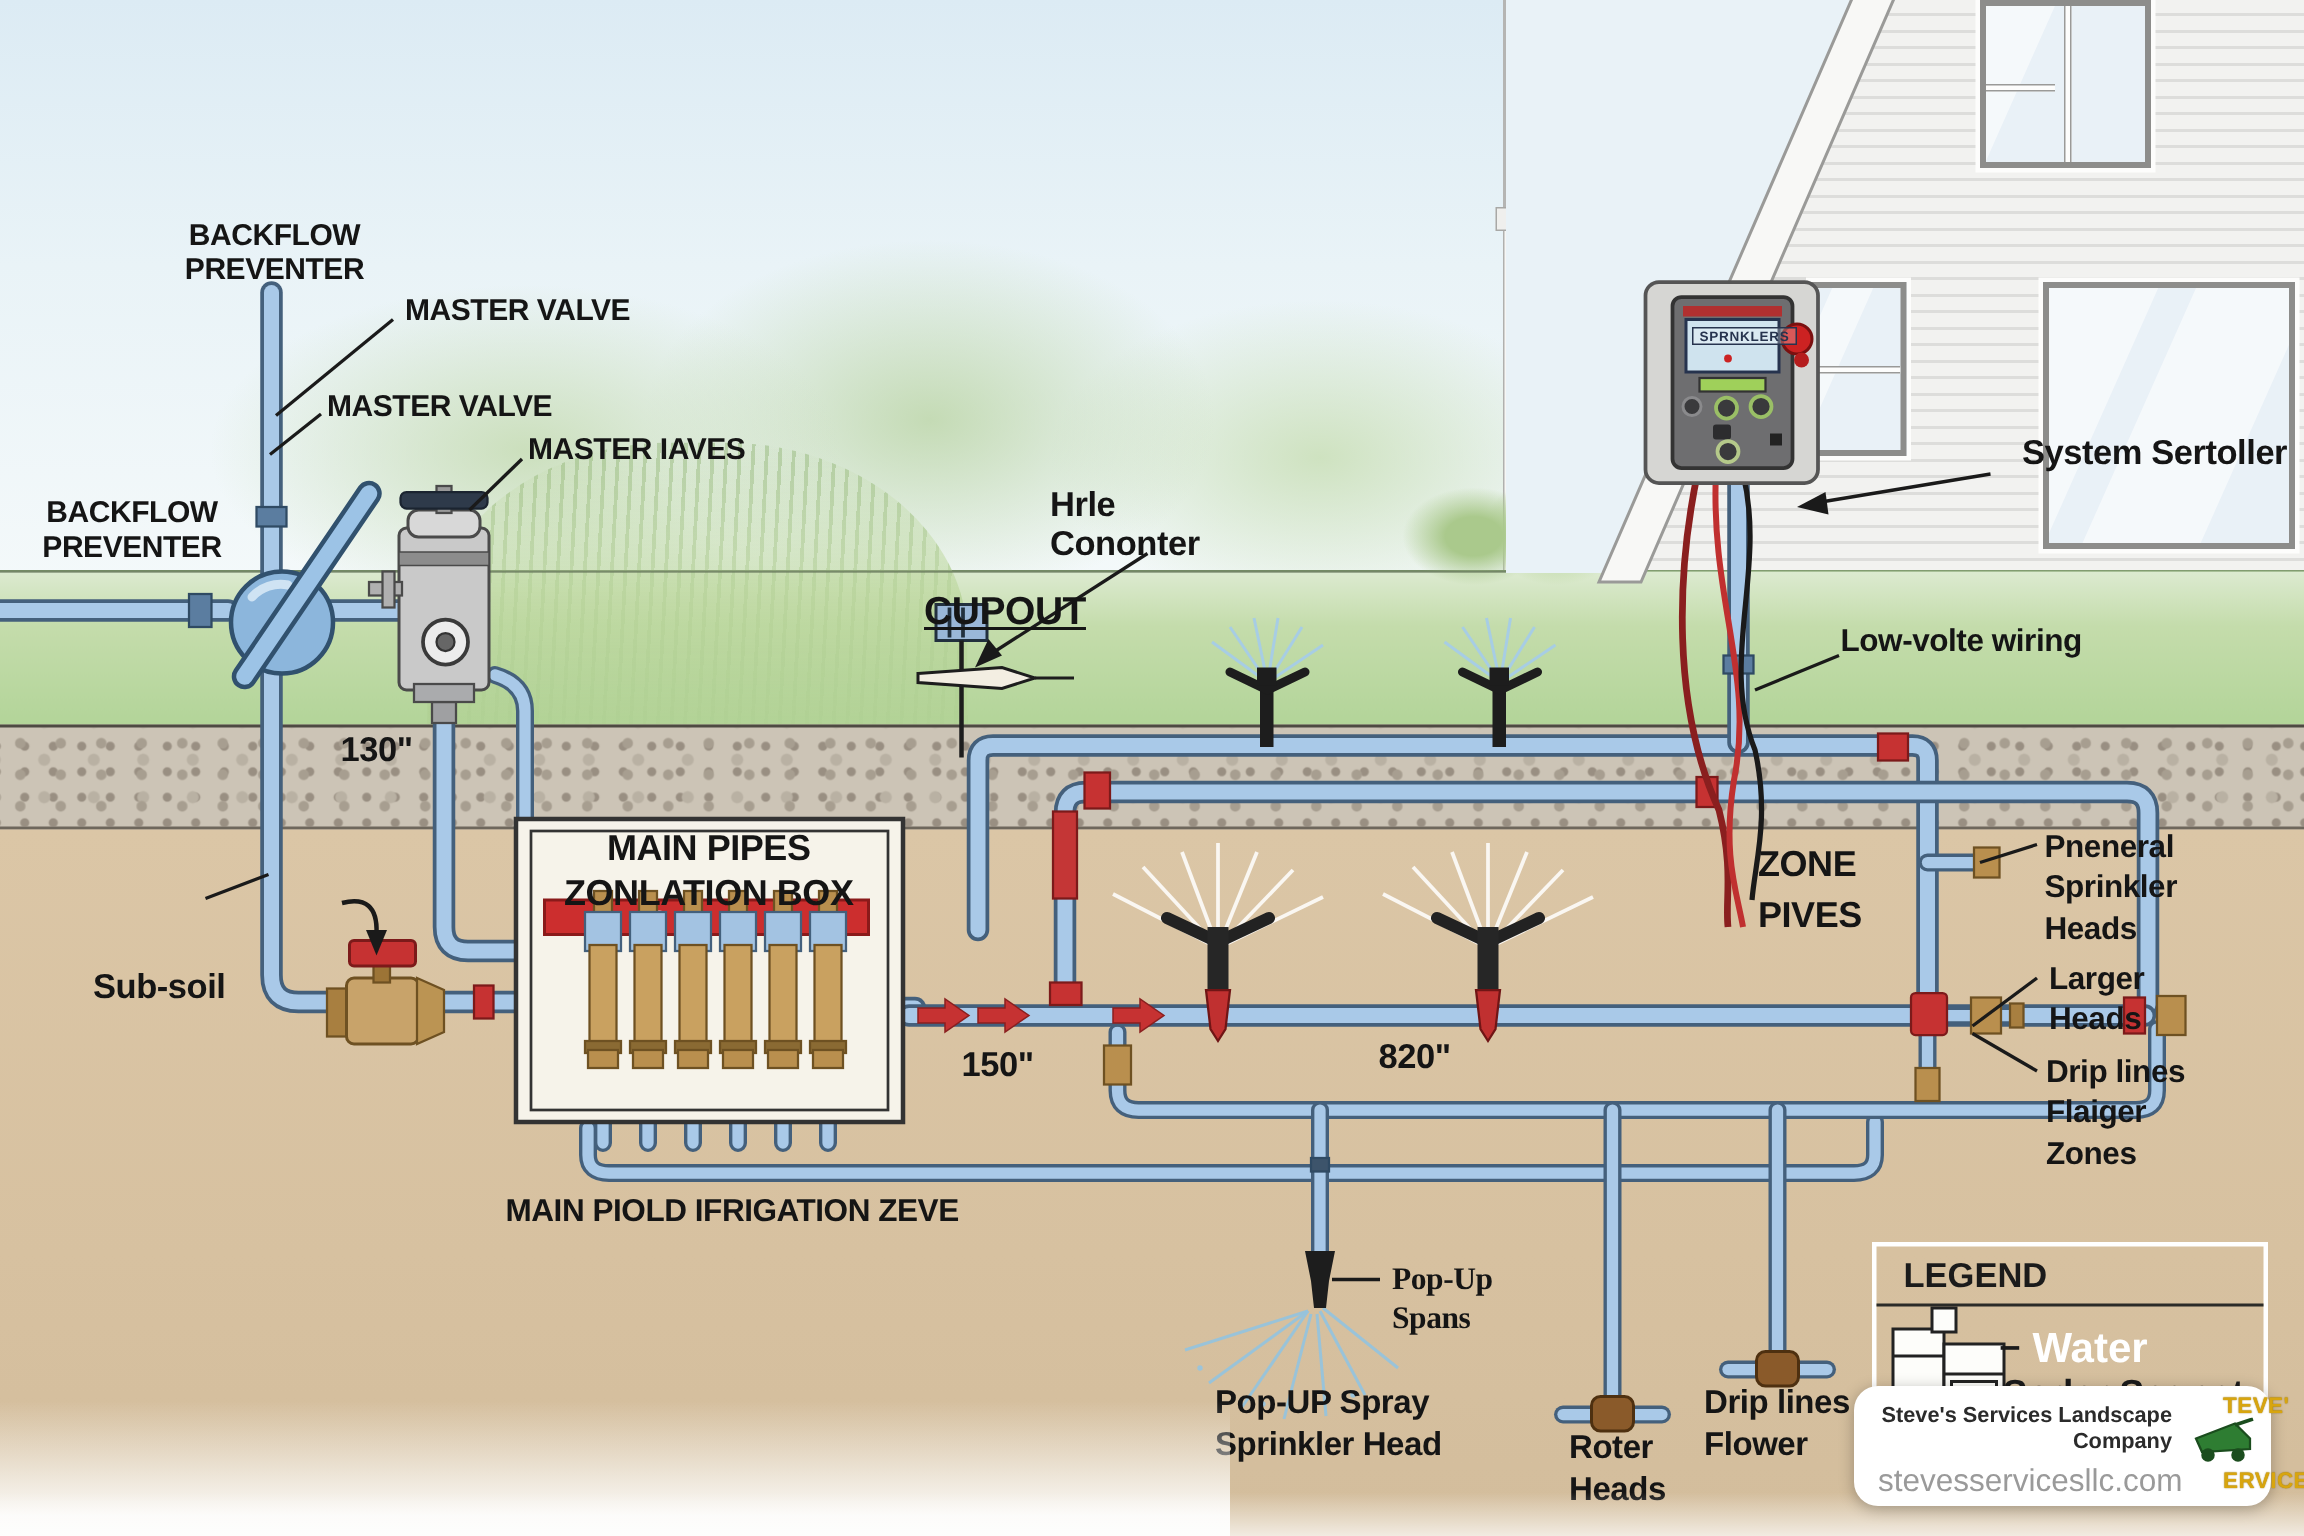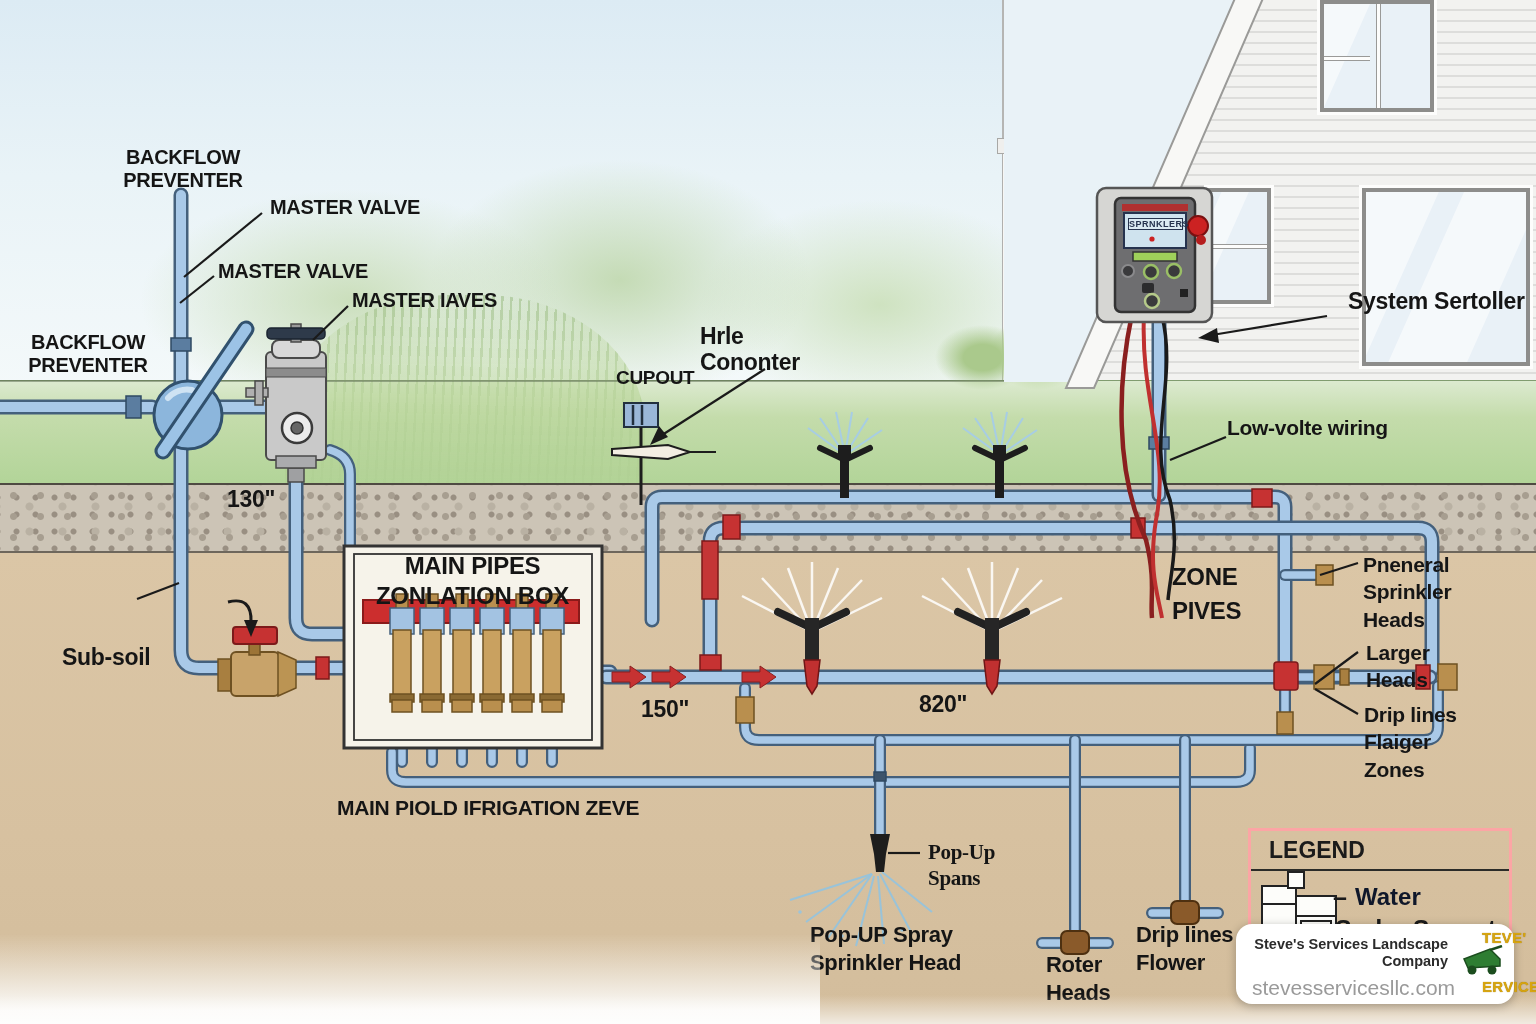--- a/index.html
+++ b/index.html
@@ -56,29 +56,29 @@
   
   svg.scene{position:absolute;left:0;top:0;}
   .po{stroke:#44607c;stroke-width:15;fill:none;stroke-linecap:round;stroke-linejoin:round;}
   .pi{stroke:#a9c9e8;stroke-width:10;fill:none;stroke-linecap:round;stroke-linejoin:round;}
   .po.thin{stroke-width:12;} .pi.thin{stroke-width:7.5;}
   .leader{stroke:#1a1a1a;stroke-width:2.2;fill:none;}
   
   .lbl{position:absolute;font-weight:bold;color:#151515;white-space:pre-line;
        line-height:1.14;letter-spacing:-.3px;}
   
-  .ctrl-txt{position:absolute;left:1128px;top:218px;width:55px;text-align:center;
+  .ctrl-txt{position:absolute;left:1128px;top:218px;width:70px;text-align:center;
        font-size:9px;font-weight:bold;letter-spacing:.5px;color:#26334e;
        border:1.5px solid #26334e;background:rgba(255,255,255,.25);}
   
-  .legend{left:1248px;top:828px;width:264px;height:150px;border:3px solid #fca5a5;}
+  .legend{left:1248px;top:828px;width:264px;height:150px;border:3px solid #ffffff;}
   .legend .hd{height:40px;border-bottom:2.5px solid #2b2b28;display:flex;align-items:center;
        padding-left:18px;font-size:23px;font-weight:bold;color:#1b1b1b;}
   .legend .row{position:relative;height:108px;}
-  .legend .txt1{position:absolute;left:104px;top:12px;font-size:24px;font-weight:bold;color:#0f172a;}
+  .legend .txt1{position:absolute;left:104px;top:12px;font-size:28px;font-weight:bold;color:#ffffff;}
   .legend .dash{position:absolute;left:82px;top:12px;font-size:25px;font-weight:bold;color:#1b1b1b;}
   .legend .txt2{position:absolute;left:84px;top:44px;font-size:25px;font-weight:bold;color:#1b1b1b;}
   
   .card{left:1236px;top:924px;width:278px;height:80px;background:#fff;border-radius:16px;
        box-shadow:0 2px 10px rgba(0,0,0,.28);}
   .card .co{position:absolute;left:8px;top:12px;width:204px;text-align:right;
        font-size:14.5px;font-weight:bold;color:#2b2b2b;line-height:1.2;white-space:pre-line;}
   .card .web{position:absolute;left:16px;top:52px;font-size:21px;color:#9a9a9a;}
   .card .logo{position:absolute;left:218px;top:6px;width:56px;height:78px;text-align:center;}
   .card .logo .gold{display:block;font-size:15px;font-weight:900;color:#d8a50f;
@@ -458,21 +458,21 @@
 
   <div class="ctrl-txt">SPRNKLERS</div>
 
   <div class="lbl" style="left:97px;top:146px;width:172px;text-align:center;font-size:20px;">BACKFLOW
 PREVENTER</div>
   <div class="lbl" style="left:270px;top:196px;font-size:20px;">MASTER VALVE</div>
   <div class="lbl" style="left:218px;top:260px;font-size:20px;">MASTER VALVE</div>
   <div class="lbl" style="left:352px;top:289px;font-size:20px;">MASTER IAVES</div>
   <div class="lbl" style="left:8px;top:331px;width:160px;text-align:center;font-size:20px;">BACKFLOW
 PREVENTER</div>
-  <div class="lbl" style="left:616px;top:367px;font-size:19px;">CUPOUT</div>
+  <div class="lbl" style="left:616px;top:393px;font-size:26px;text-decoration:underline;">CUPOUT</div>
   <div class="lbl" style="left:700px;top:323px;font-size:23px;">Hrle
 Cononter</div>
   <div class="lbl" style="left:1348px;top:288px;font-size:23px;">System Sertoller</div>
   <div class="lbl" style="left:1227px;top:416px;font-size:21px;">Low-volte wiring</div>
   <div class="lbl" style="left:62px;top:644px;font-size:23px;">Sub-soil</div>
   <div class="lbl" style="left:227px;top:486px;font-size:23px;">130"</div>
   <div class="lbl" style="left:365px;top:552px;width:215px;text-align:center;font-size:24px;">MAIN PIPES</div>
   <div class="lbl" style="left:365px;top:582px;width:215px;text-align:center;font-size:24px;">ZONLATION BOX</div>
   <div class="lbl" style="left:641px;top:696px;font-size:23px;">150"</div>
   <div class="lbl" style="left:919px;top:691px;font-size:23px;">820"</div>

